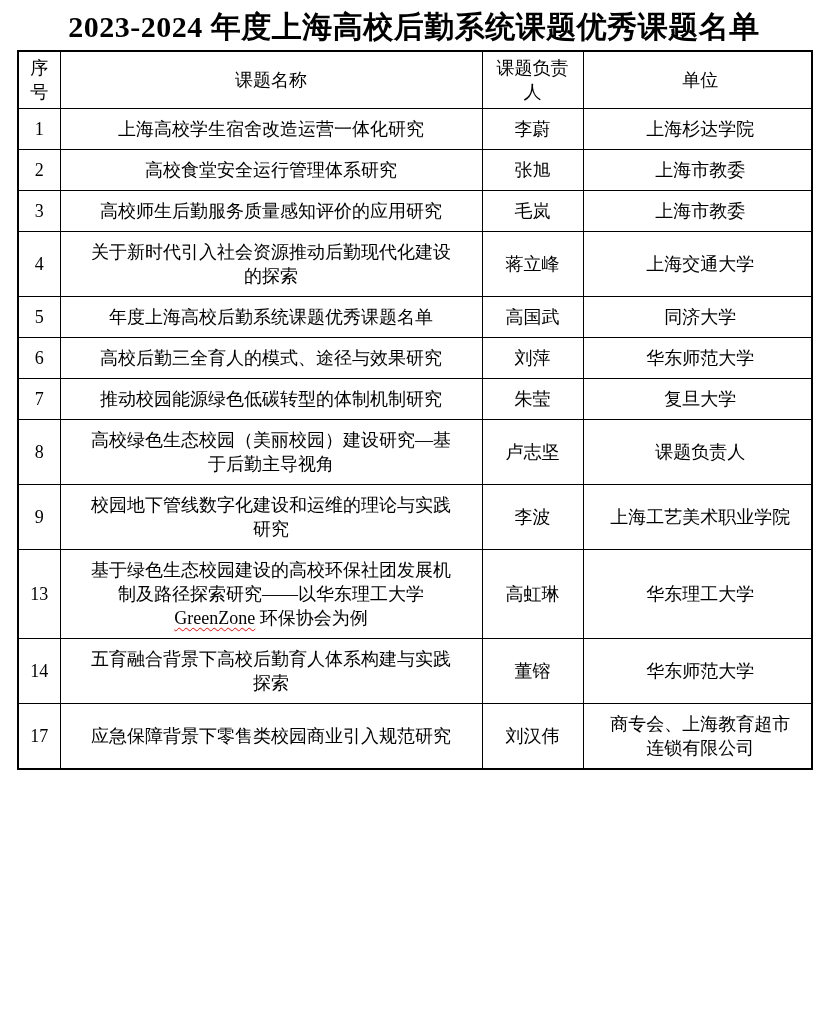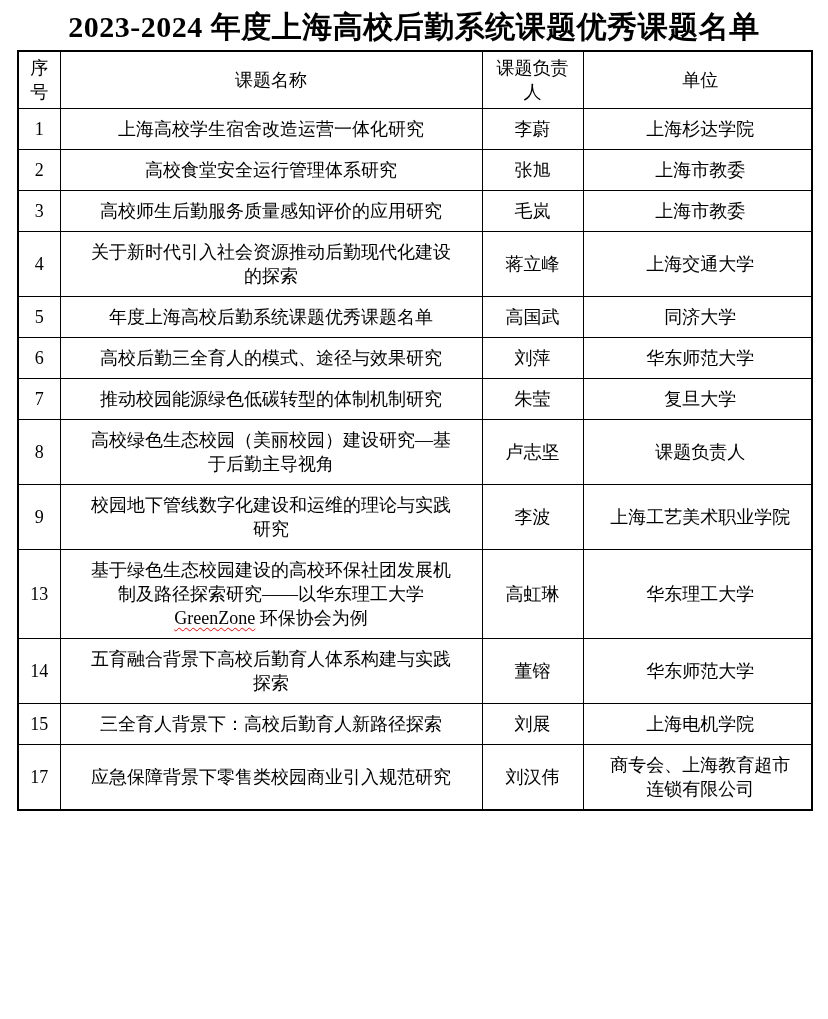--- a/index.html
+++ b/index.html
@@ -137,26 +137,20 @@
           <td class="col-leader">高虹琳</td>
           <td class="col-unit">华东理工大学</td>
         </tr>
         <tr>
           <td class="col-index">14</td>
           <td class="col-name">五育融合背景下高校后勤育人体系构建与实践探索</td>
           <td class="col-leader">董镕</td>
           <td class="col-unit">华东师范大学</td>
         </tr>
         <tr>
-          <td class="col-index">15</td>
-          <td class="col-name">三全育人背景下：高校后勤育人新路径探索</td>
-          <td class="col-leader">刘展</td>
-          <td class="col-unit">上海电机学院</td>
-        </tr>
-        <tr>
           <td class="col-index">17</td>
           <td class="col-name">应急保障背景下零售类校园商业引入规范研究</td>
           <td class="col-leader">刘汉伟</td>
           <td class="col-unit">商专会、上海教育超市连锁有限公司</td>
         </tr>
       </tbody>
   </table>
 </div>
 
 </body></html>

